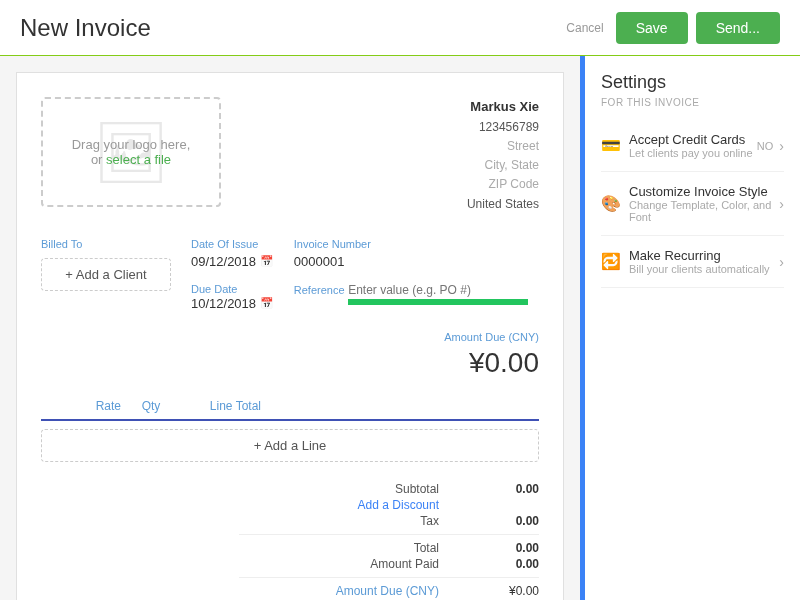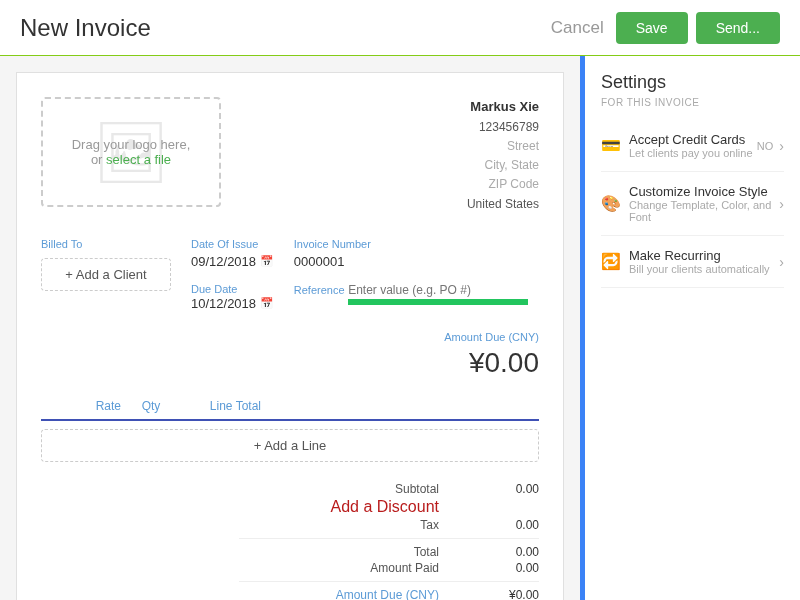--- a/index.html
+++ b/index.html
@@ -4,21 +4,21 @@
   <style>
     * { box-sizing: border-box; margin: 0; padding: 0; }
     body { font-family: -apple-system, BlinkMacSystemFont, 'Segoe UI', sans-serif; background: #f5f5f5; font-size: 13px; color: #333; }
 
     
     .header {
       display: flex; align-items: center; padding: 0 20px;
       height: 56px; background: #fff; border-bottom: 1px solid #84cc16;
     }
     .header-title { font-size: 24px; font-weight: 300; color: #333; flex: 1; }
-    .btn-cancel { background: none; border: none; color: #999; font-size: 17px; cursor: pointer; margin-right: 12px; }
+    .btn-cancel { background: none; border: none; color: #999; font-size: 12px; cursor: pointer; margin-right: 12px; }
     .btn-save { background: #4caf50; color: #fff; border: none; border-radius: 4px; padding: 8px 20px; font-size: 14px; cursor: pointer; margin-right: 8px; }
     .btn-send { background: #4caf50; color: #fff; border: none; border-radius: 4px; padding: 8px 20px; font-size: 14px; cursor: pointer; }
 
     
     .main-layout { display: flex; height: calc(600px - 56px); }
 
     
     .invoice-area { flex: 1; overflow-y: auto; padding: 16px; background: #f5f5f5; }
 
     
@@ -76,22 +76,22 @@
     .add-line-btn {
       border: 1px dashed #ccc; border-radius: 4px; padding: 8px; width: 100%;
       background: none; cursor: pointer; color: #555; font-size: 13px;
       display: flex; align-items: center; justify-content: center; gap: 6px; margin-top: 8px;
     }
 
     
     .totals-section { margin-top: 20px; display: flex; flex-direction: column; align-items: flex-end; gap: 2px; }
     .totals-row { display: flex; justify-content: flex-end; gap: 40px; width: 300px; }
     .totals-label { font-size: 12px; color: #555; text-align: right; flex: 1; }
-    .totals-value { font-size: 12px; color: #333; width: 60px; text-align: right; }
-    .totals-link { font-size: 16px; color: #b91c1c; cursor: pointer; text-align: right; margin-left: 42px; }
+    .totals-value { font-size: 12px; color: #333; width: 60px; text-align: right; font-weight: bold; }
+    .totals-link { font-size: 12px; color: #3b82f6; cursor: pointer; text-align: right; margin-left: 42px; }
     .totals-divider { width: 300px; border: none; border-top: 1px solid #eee; margin: 4px 0; }
     .amount-due-label { font-size: 12px; color: #5c9bd6; text-align: right; flex: 1; }
     .amount-due-value { font-size: 12px; color: #333; width: 60px; text-align: right; }
 
     
     .settings-panel { width: 220px; background: #fff; border-left: 5px solid #3b82f6; padding: 16px; overflow-y: auto; }
     .settings-title { font-size: 18px; font-weight: 300; color: #333; margin-bottom: 4px; }
     .settings-subtitle { font-size: 10px; color: #aaa; text-transform: uppercase; letter-spacing: 0.5px; margin-bottom: 12px; }
 
     .settings-item {

